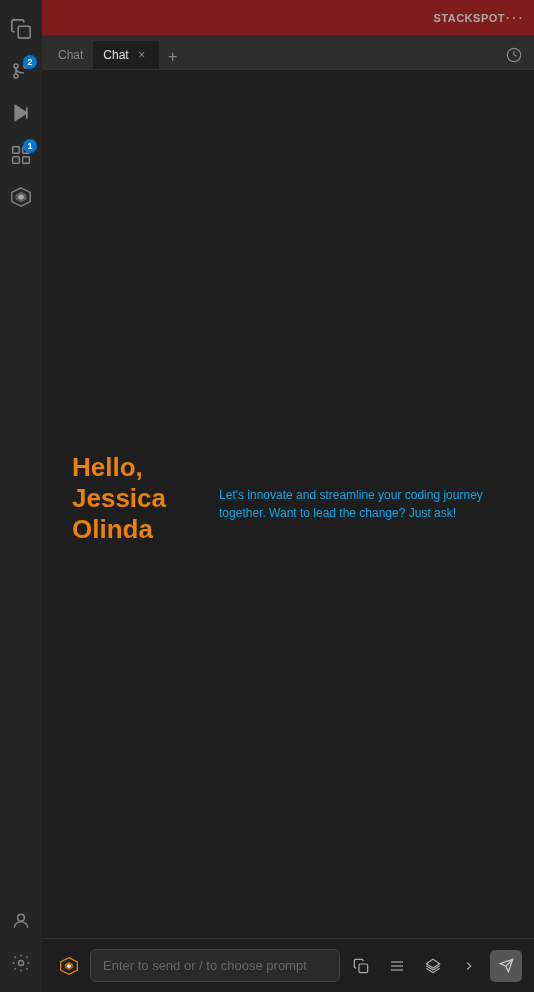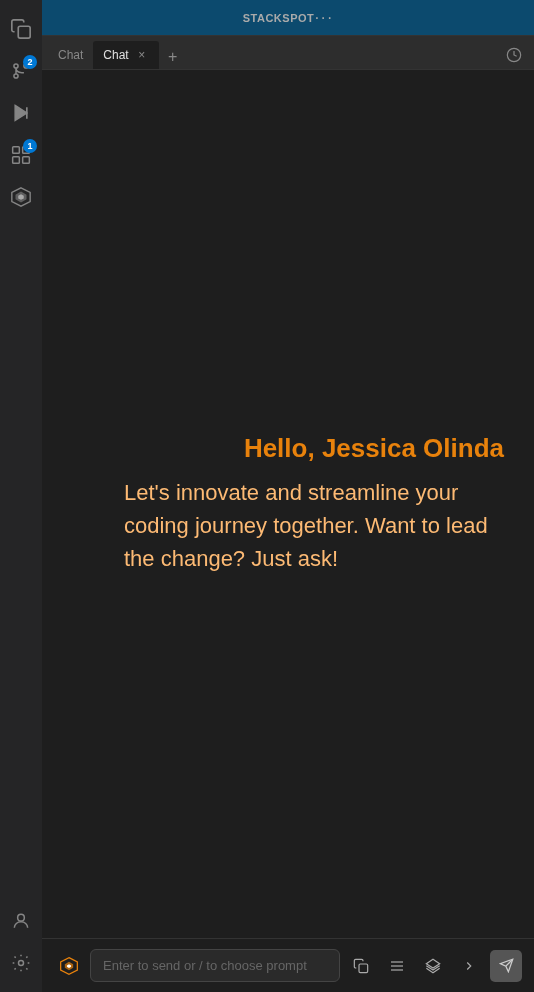--- a/index.html
+++ b/index.html
@@ -67,24 +67,24 @@
       flex: 1;
       display: flex;
       flex-direction: column;
       height: 992px;
       background: #1e1e1e;
     }
 
     
     .header {
       height: 36px;
-      background: #0c4a6e;
-      display: flex;
-      align-items: center;
-      justify-content: center;
+      background: #7f1d1d;
+      display: flex;
+      align-items: center;
+      justify-content: flex-end;
       padding: 0 10px;
       border-bottom: 1px solid #333;
     }
 
     .header-title {
       font-size: 11px;
       color: #aaa;
       text-transform: uppercase;
       letter-spacing: 0.5px;
       font-weight: 600;
@@ -164,37 +164,37 @@
       justify-content: center;
       color: #888;
       font-size: 15px;
       cursor: pointer;
     }
 
     
     .chat-area {
       flex: 1;
       display: flex;
-      flex-direction: column;
-      justify-content: center;
-      align-items: flex-end;
+      flex-direction: row;
+      justify-content: center;
+      align-items: center;
       padding: 40px 30px;
       overflow-y: auto;
     }
 
     .greeting-name {
       font-size: 26px;
       font-weight: 700;
       color: #e8820c;
       margin-bottom: 12px;
     }
 
     .greeting-sub {
-      font-size: 22px;
-      color: #fdba74;
+      font-size: 12px;
+      color: #0ea5e9;
       line-height: 1.5;
       max-width: 380px;
     }
 
     
     .input-area {
       padding: 10px 12px;
       background: #1e1e1e;
       border-top: 1px solid #333;
       display: flex;

